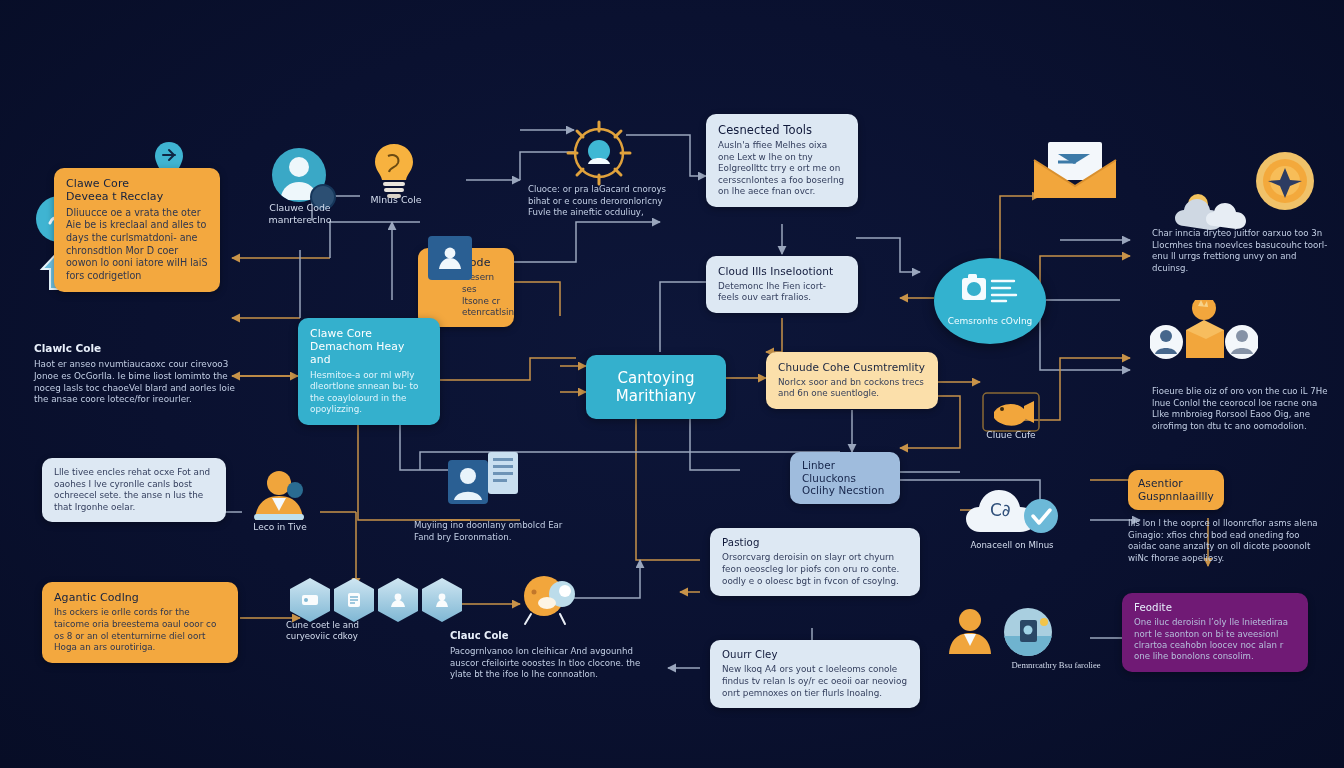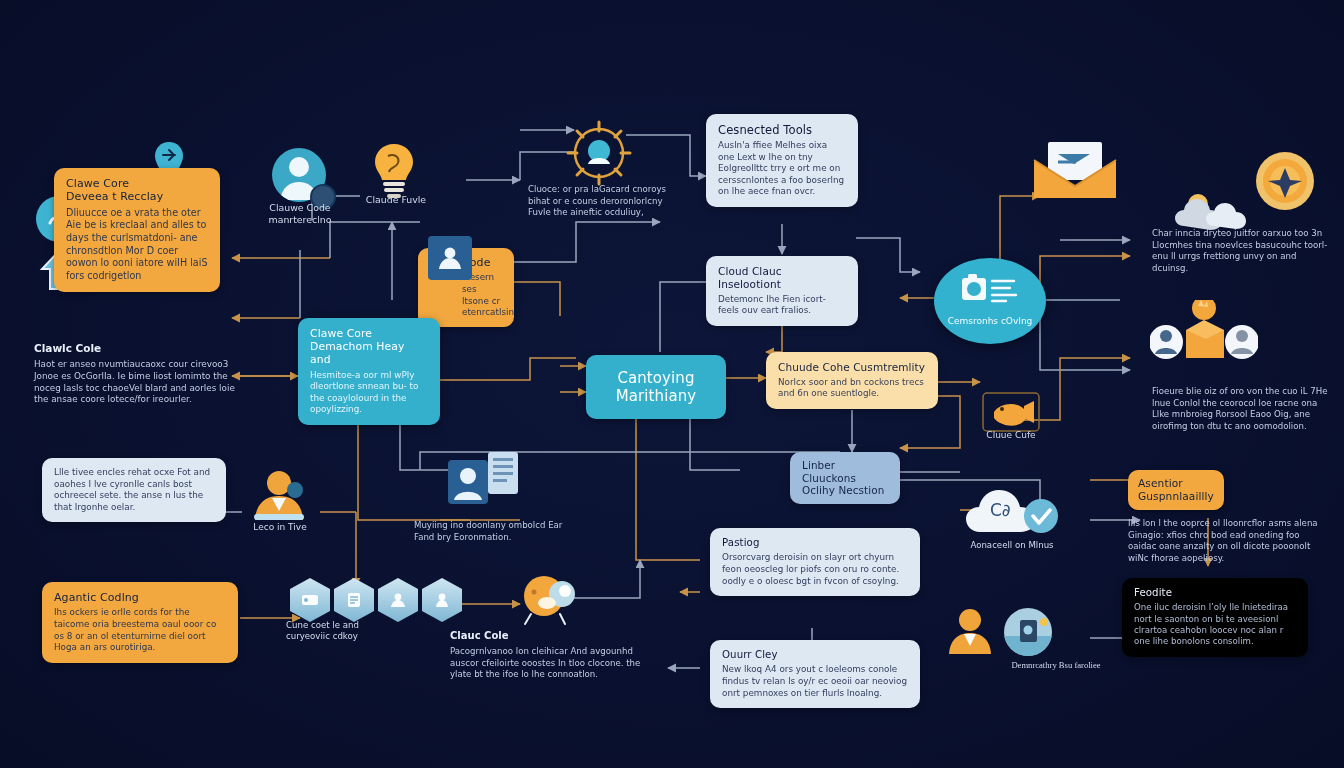--- a/index.html
+++ b/index.html
@@ -30,21 +30,21 @@
   .card.teal .t{color:#ffffff;}
   .card.teal .b{color:#eaf9ff;}
 
   .card.pale{background:#dde8f3;color:#16223f;box-shadow:0 2px 7px rgba(0,0,0,.3);}
   .card.pale .t{color:#10193a;}
   .card.pale .b{color:#2a3555;}
 
   .card.steel{background:#9fbcdd;color:#16223f;box-shadow:0 2px 7px rgba(0,0,0,.3);}
   .card.steel .t{color:#16254a;}
 
-  .card.slate{background:#000000;color:#cdd9ee;box-shadow:0 2px 7px rgba(0,0,0,.3);}
+  .card.slate{background:#701a75;color:#cdd9ee;box-shadow:0 2px 7px rgba(0,0,0,.3);margin-top:15px;}
   .card.slate .t{color:#e6eefb;}
   .card.slate .b{color:#b9c7e0;}
 
   
   .textblock{position:absolute;color:#cfd9ec;}
   .textblock .t{font-weight:bold;color:#e9f0fb;margin-bottom:4px;line-height:1.2;}
   .textblock .b{line-height:1.36;color:#c2cee4;}
 
   
   .cap{position:absolute;color:#d4ddee;text-align:center;line-height:1.25;}
@@ -335,21 +335,21 @@
 
   <div class="node card orange" style="left:54px;top:168px;width:166px;font-size:9.6px;">
     <div class="t" style="font-size:11px;white-space:pre-line;">Clawe Core
 Deveea t Recclay</div>
     <div class="b">Dliuucce oe a vrata the oter Aie be is kreclaal and alles to days the curlsmatdoni- ane chronsdtlon Mor D coer oowon lo ooni iatore wiIH laiS fors codrigetlon</div>
   </div>
 
   <div class="cap" style="left:250px;top:202px;width:100px;font-size:9.4px;white-space:pre-line;">Clauwe Code
 manrtereclno</div>
 
-  <div class="cap" style="left:352px;top:194px;width:88px;font-size:9.4px;">Claude Fuvle</div>
+  <div class="cap" style="left:352px;top:194px;width:88px;font-size:9.4px;">Mlnus Cole</div>
 
   <div class="node card orange" style="left:418px;top:248px;width:96px;font-size:8.8px;padding:8px 9px 8px 44px;">
     <div class="t" style="font-size:11px;">Code</div>
     <div class="b">IIlesern ses ltsone cr etenrcatlsin</div>
   </div>
   <div style="position:absolute;left:428px;top:236px;width:44px;height:44px;border-radius:4px;background:#2a5f93;display:flex;align-items:center;justify-content:center;">
     <svg width="30" height="30" viewBox="0 0 30 30">
         <circle cx="15" cy="10" r="5.4" fill="#f0f7fc"></circle>
         <path d="M4 26c1-8 7-11 11-11s10 3 11 11z" fill="#f0f7fc"></path>
       </svg>
@@ -358,21 +358,21 @@
   <div class="textblock" style="left:528px;top:184px;width:150px;font-size:8.6px;">
     <div class="b">Cluoce: or pra laGacard cnoroys bihat or e couns deroronlorlcny Fuvle the aineftic ocduliuy,</div>
   </div>
 
   <div class="node card pale" style="left:706px;top:114px;width:152px;font-size:8.8px;">
     <div class="t" style="font-size:11.5px;">Cesnected Tools</div>
     <div class="b">Ausln'a ffiee Melhes oixa one Lext w lhe on tny Eolgreollttc trry e ort me on cersscnlontes a foo boserlng on lhe aece fnan ovcr.</div>
   </div>
 
   <div class="node card pale" style="left:706px;top:256px;width:152px;font-size:8.8px;">
-    <div class="t" style="font-size:10.5px;">Cloud Clauc Inselootiont</div>
+    <div class="t" style="font-size:10.5px;">Cloud IIls Inselootiont</div>
     <div class="b">Detemonc lhe Fien icort- feels ouv eart fralios.</div>
   </div>
 
   <div class="textblock" style="left:34px;top:342px;width:204px;font-size:8.8px;">
     <div class="t" style="font-size:10.5px;">Clawlc Cole</div>
     <div class="b">Haot er anseo nvumtiaucaoxc cour cirevoo3 Jonoe es OcGorlIa. Ie bime liost lomimto the noceg lasls toc chaoeVel blard and aorles loie the ansae coore lotece/for ireourler.</div>
   </div>
 
   <div class="node card teal" style="left:298px;top:318px;width:142px;font-size:8.8px;">
     <div class="t" style="font-size:10.8px;white-space:pre-line;">Clawe Core

